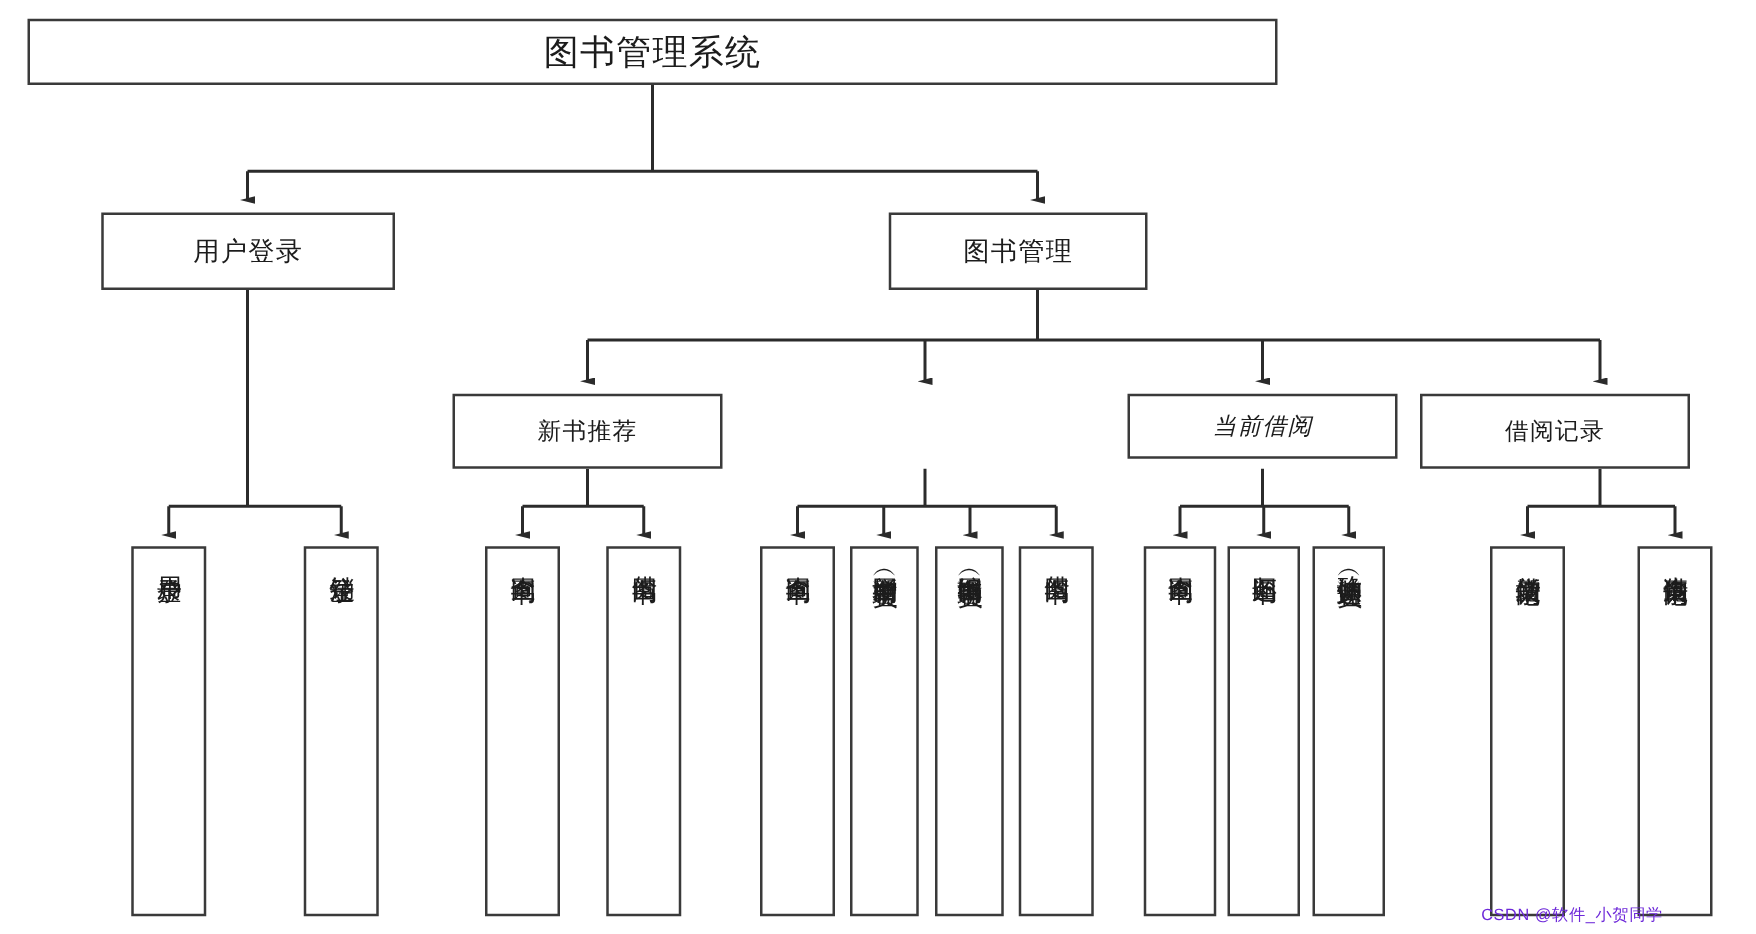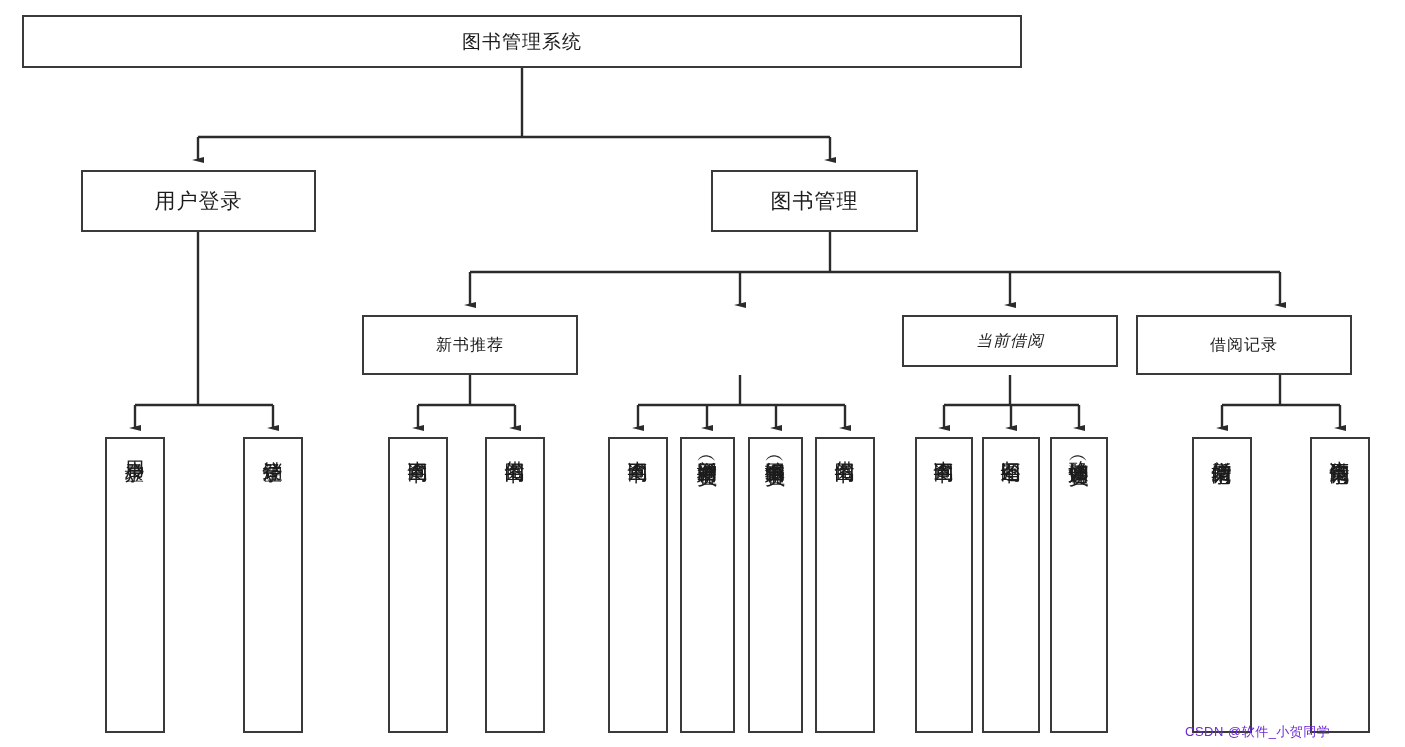--- a/index.html
+++ b/index.html
@@ -29,27 +29,27 @@
     position: absolute;
     box-sizing: border-box;
     background: #ffffff;
     border: 2px solid #3a3a3a;
     display: flex;
     align-items: center;
     justify-content: center;
     color: #1c1c1c;
   }
   .node.root {
-    font-size: 19px;
+    font-size: 28px;
   }
   .node.lvl2 {
     font-size: 21px;
   }
   .node.lvl3 {
-    font-size: 16px;
+    font-size: 19px;
   }
   .node.leaf {
     font-size: 20px;
     padding: 6px 0;
     align-items: flex-start;
   }
   .vtext {
     writing-mode: vertical-rl;
     text-orientation: upright;
     letter-spacing: 1px;

